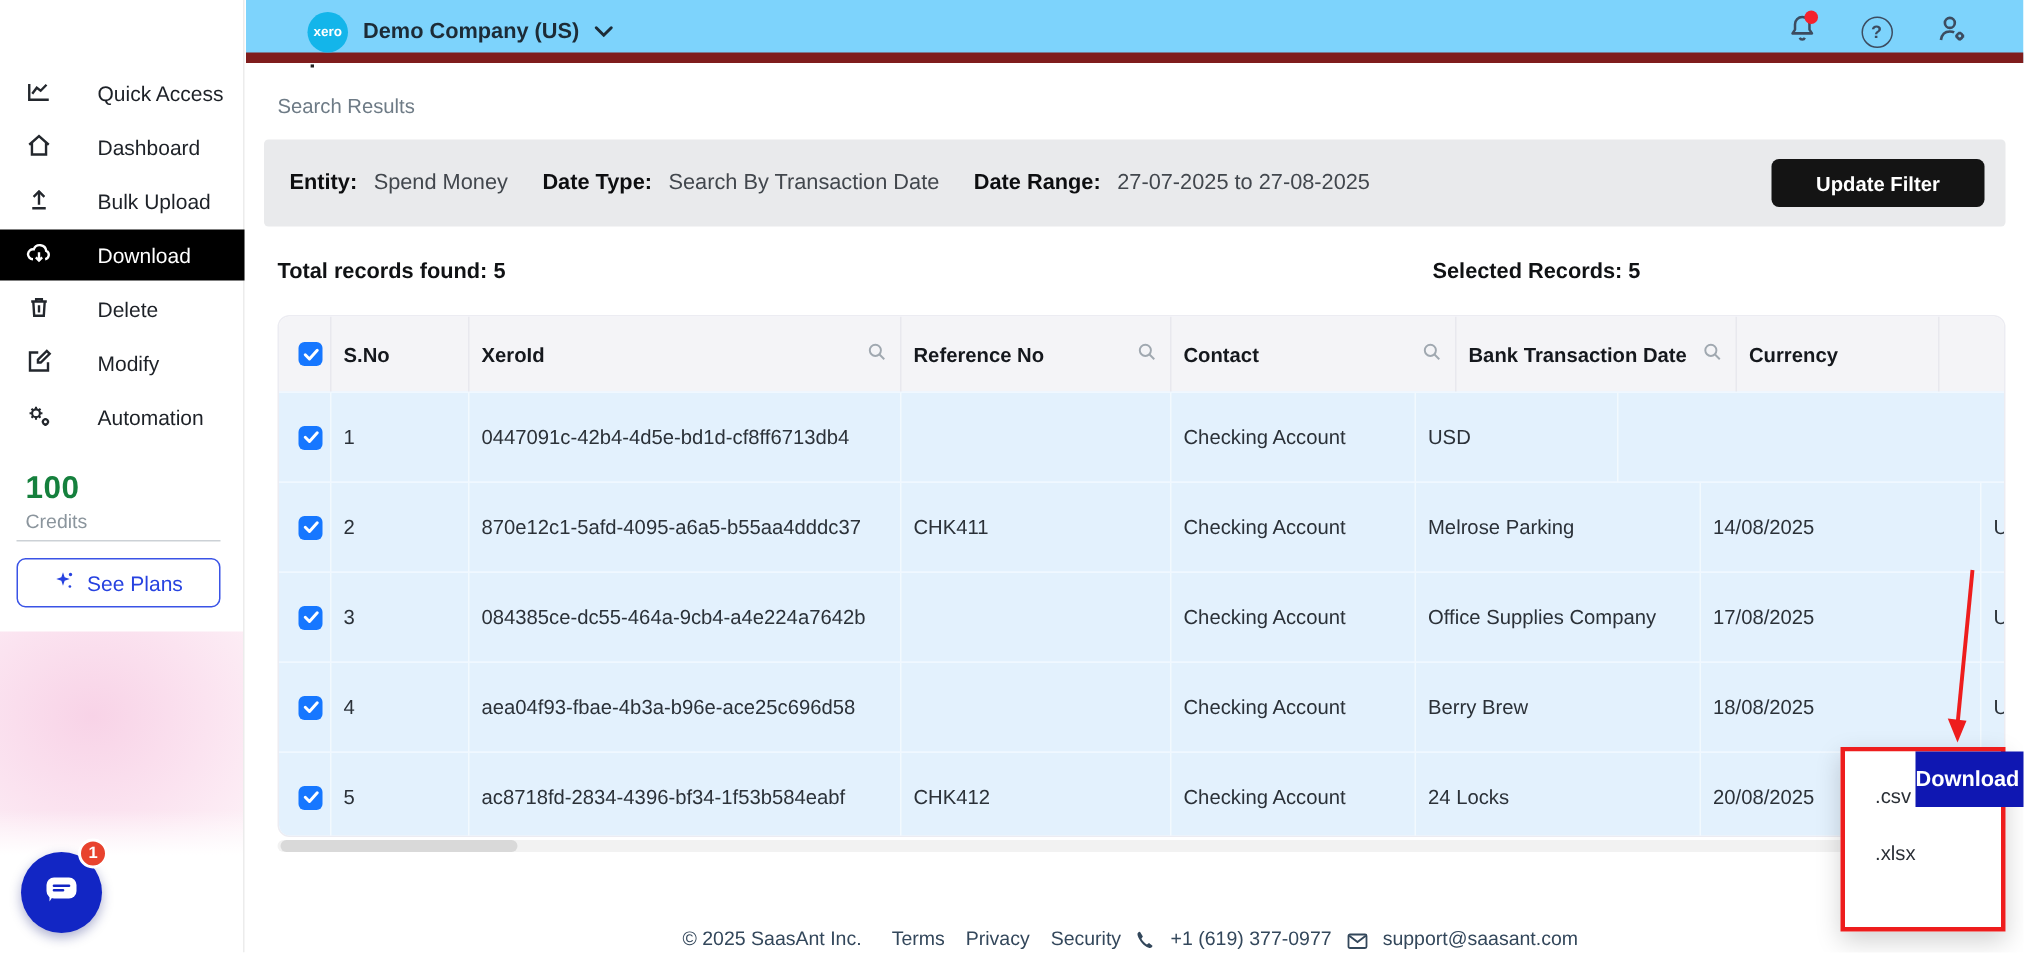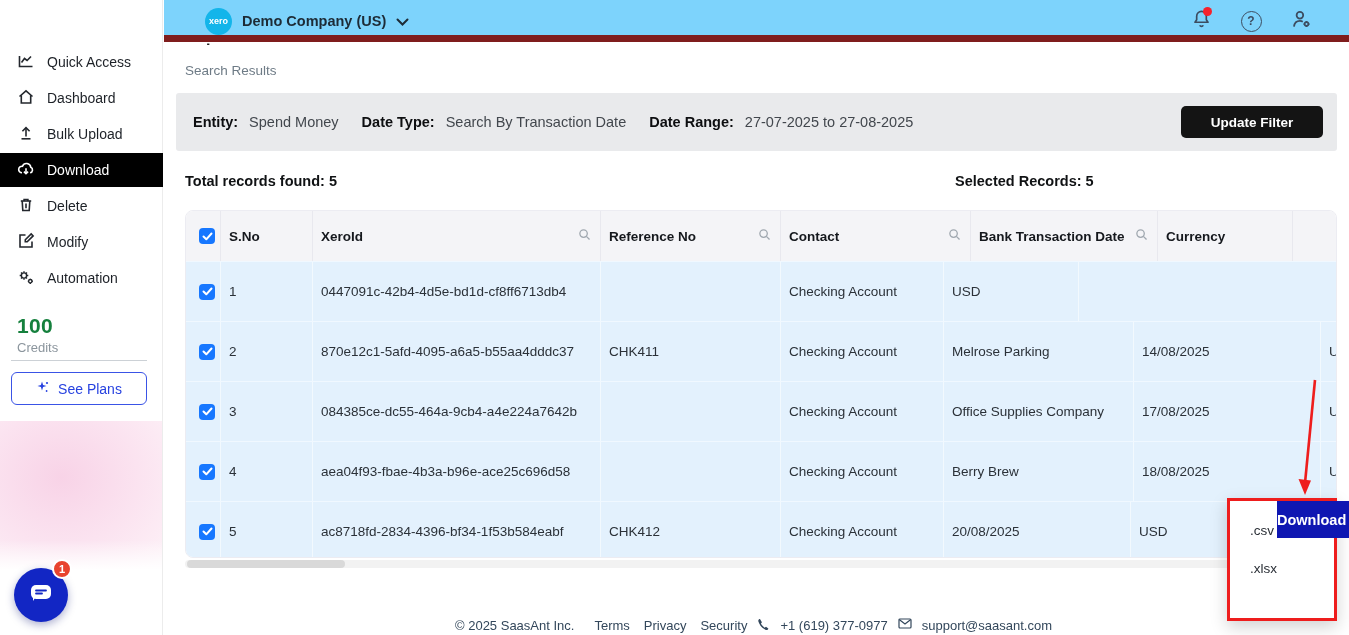--- a/index.html
+++ b/index.html
@@ -4,21 +4,21 @@
 <style>
   * { margin:0; padding:0; box-sizing:border-box; }
   html,body { width:1349px; height:635px; overflow:hidden; background:#fff;
     font-family:"Liberation Sans", sans-serif; }
   #app { position:relative; width:1349px; height:635px; background:#fff; }
 
   
   .sidebar { position:absolute; left:0; top:0; width:163px; height:635px;
     background:#fff; border-right:1px solid #ececec; z-index:5; }
   .menu { position:absolute; top:44px; left:0; width:163px; }
-  .menu-item { display:flex; align-items:center; gap:12px; height:36px;
+  .menu-item { display:flex; align-items:center; gap:30px; height:36px;
     padding-left:17px; color:#1d2127; font-size:14px; cursor:pointer; }
   .menu-item svg { flex:0 0 auto; stroke:#23272d; }
   .menu-item.selected { background:#000; color:#fff; height:34px; margin:1px 0; }
   .menu-item.selected svg { stroke:#fff; }
   .credits-num { position:absolute; left:17px; top:314px; font-size:21px;
     font-weight:700; color:#15803d; letter-spacing:.3px; }
   .credits-label { position:absolute; left:17px; top:340px; font-size:13px; color:#8b959d; }
   .credits-line { position:absolute; left:11px; top:360px; width:136px; height:1px; background:#ccd1d6; }
   .see-plans { position:absolute; left:11px; top:372px; width:136px; height:33px;
     background:#fff; border:1px solid #3a53e6; border-radius:6px; color:#2742e0;
@@ -85,21 +85,21 @@
   .checkbox { width:16px; height:16px; border-radius:4px; background:#1677ff;
     display:flex; align-items:center; justify-content:center; cursor:pointer; flex:0 0 auto; }
 
   .hscroll-track { position:absolute; left:185px; top:560px; width:1152px; height:8px;
     background:#f2f2f2; border-radius:4px; }
   .hscroll-thumb { position:absolute; left:2px; top:0; width:158px; height:8px;
     background:#d9d9d9; border-radius:4px; cursor:grab; }
 
   
   .footer { position:absolute; left:164px; top:618px; width:1179px; display:flex;
-    justify-content:center; align-items:flex-start; gap:10px; font-size:13px; color:#33475b; }
+    justify-content:center; align-items:flex-end; gap:10px; font-size:13px; color:#33475b; }
   .footer .link { cursor:pointer; color:#33475b; }
   .footer .grp { display:flex; gap:14px; margin-left:10px; }
   .f-ic { color:#33475b; display:flex; align-items:center; }
 
   
   .dl-box { position:absolute; left:1227px; top:498px; width:110px; height:123px;
     border:3px solid #ee1d1d; z-index:40; background:#fff;
     box-shadow:0 6px 16px rgba(0,0,0,.18); display:flex; flex-direction:row; }
   .dl-menu { flex:1 1 auto; background:#fff; padding-top:10px; }
   .dl-item { height:38px; display:flex; align-items:center; padding-left:20px;
@@ -358,20 +358,21 @@
           <div class="checkbox">
             <svg width="11" height="9" viewBox="0 0 11 9" fill="none" stroke="#fff" stroke-width="2" stroke-linecap="round" stroke-linejoin="round">
               <path d="M1.5 4.5l2.8 2.8L9.5 1.5"></path>
             </svg>
           </div>
         </div>
       <div class="cell col-sno">5</div>
       <div class="cell col-xeroid">ac8718fd-2834-4396-bf34-1f53b584eabf</div>
       <div class="cell col-ref">CHK412</div>
       <div class="cell col-bank">Checking Account</div>
+      <div class="cell col-contact">24 Locks</div>
       <div class="cell col-date">20/08/2025</div>
       <div class="cell col-currency">USD</div>
     </div>
   </div>
 
   <div class="hscroll-track">
     <div class="hscroll-thumb"></div>
   </div>
 
   <div class="footer">

